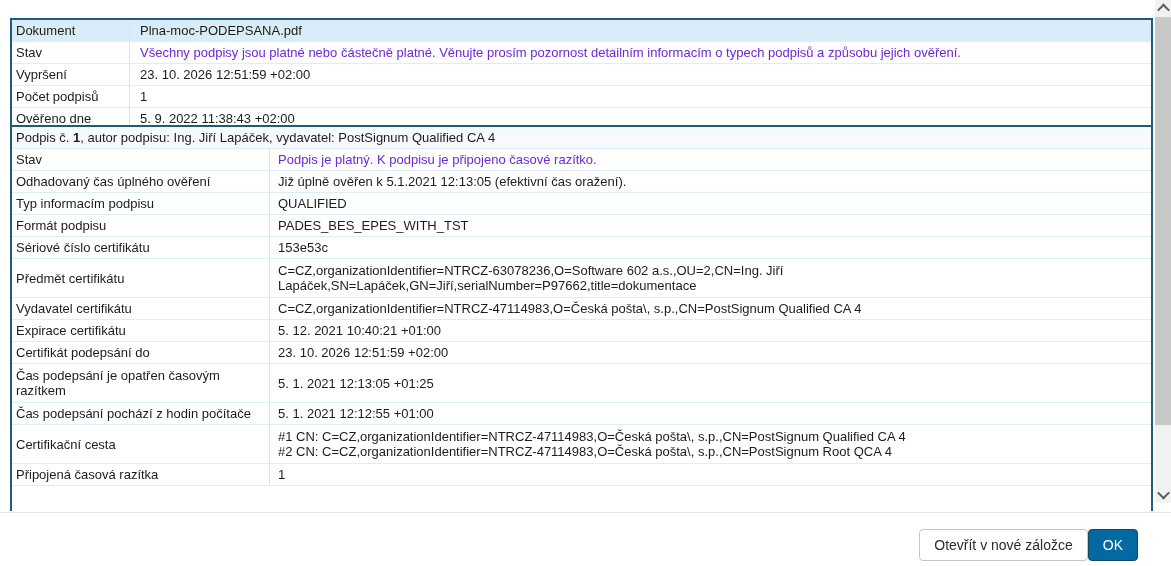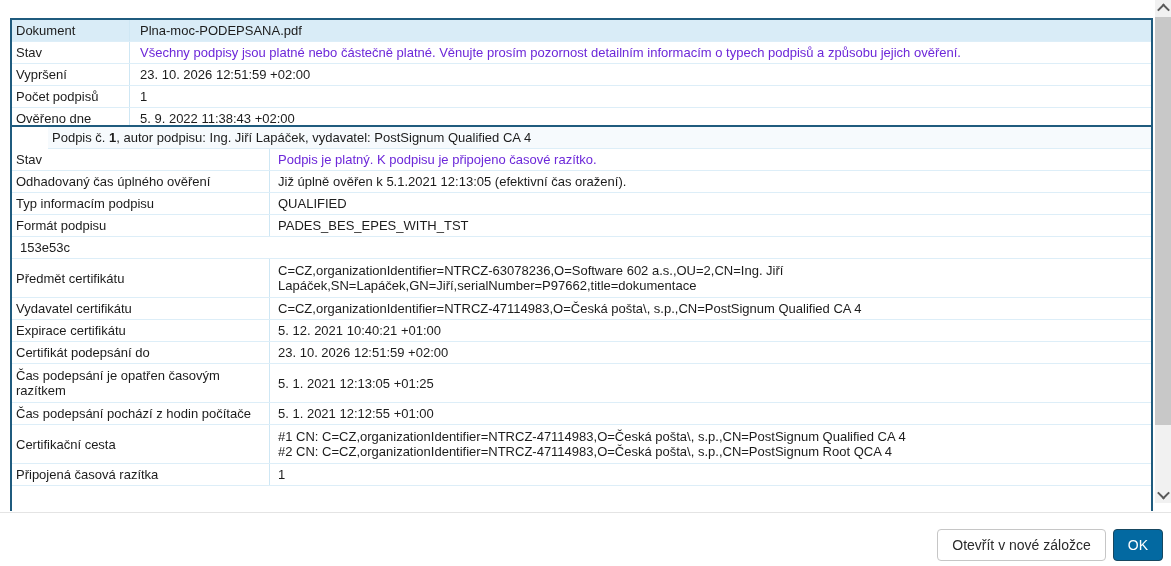--- a/index.html
+++ b/index.html
@@ -16,38 +16,38 @@
   .row{display:flex;align-items:center;min-height:21px;border-bottom:1px solid #ddeef8;box-sizing:border-box;line-height:15px;}
   .row:last-child{border-bottom:none;}
   .row.multi .cell{padding-top:4px;padding-bottom:4px;}
   .cell{box-sizing:border-box;}
   .cell.label{flex:0 0 118px;padding:3px 4px 3px 4px;align-self:stretch;display:flex;flex-direction:column;justify-content:center;border-right:1px solid #cfe7f4;}
   #table-signature .cell.label{flex:0 0 258px;}
   .cell.value{flex:1;padding:3px 8px 3px 10px;}
   #table-signature .cell.value{padding-left:8px;}
   .ok{color:#6d28d9;}
   .row.first-row{background:#d9ecf7;}
-  .section-header{display:block;min-height:21px;line-height:15px;padding:3px 4px;border-bottom:1px solid #ddeef8;background:#f6fafd;box-sizing:border-box;display:flex;align-items:center;margin-left:36px;}
+  .section-header{display:block;min-height:21px;line-height:15px;padding:3px 4px;border-bottom:1px solid #ddeef8;background:#f6fafd;box-sizing:border-box;display:flex;align-items:center;}
   .section-header b{font-weight:bold;}
   .row.subsection{background:#e9f4fb;margin-top:48px;}
   .row.subsection .cell.label{border-right:none;flex:1 1 auto;}
 
   
   .scrollbar{position:absolute;left:1155px;top:0;width:16px;height:503px;background:#f1f1f1;}
   .scroll-btn{position:absolute;left:0;width:16px;height:17px;background:#f1f1f1;display:flex;align-items:center;justify-content:center;cursor:default;}
   .scroll-btn.up{top:0;}
   .scroll-btn.down{bottom:0;}
   .chev{width:7px;height:7px;border-left:2px solid #5a5a5a;border-top:2px solid #5a5a5a;display:block;}
   .chev.up{transform:rotate(45deg) translate(1px,1px);}
   .chev.down{transform:rotate(225deg) translate(1px,1px);}
   .scroll-thumb{position:absolute;left:0;top:17px;width:16px;height:408px;background:#c8c8c8;}
 
   
   .footer-divider{position:absolute;left:0;top:512px;width:1171px;height:1px;background:#e4e4e4;}
-  .footer{position:absolute;right:8px;top:529px;display:flex;gap:7px;}
+  .footer{position:absolute;right:33px;top:529px;display:flex;}
   .btn{height:32px;border-radius:4px;font-family:inherit;font-size:14px;display:flex;align-items:center;justify-content:center;cursor:pointer;box-sizing:border-box;}
   .btn.secondary{background:#fff;border:1px solid #c6c6c6;color:#2b2b2b;padding:0 14px;}
   .btn.primary{background:#0369a1;border:1px solid #174760;color:#fff;padding:0 14px;min-width:46px;}
 </style>
 </head>
 <body>
 
 <div class="scroll-area">
 
   <div class="tbl" id="table-document">
@@ -124,20 +124,23 @@
         </div>
         <div class="row">
           <div class="cell label">
             <div>Formát podpisu</div>
           </div>
           <div class="cell value">
             <div>PADES_BES_EPES_WITH_TST</div>
           </div>
         </div>
         <div class="row">
+          <div class="cell label">
+            <div>Sériové číslo certifikátu</div>
+          </div>
           <div class="cell value">
             <div>153e53c</div>
           </div>
         </div>
         <div class="row multi">
           <div class="cell label">
             <div>Předmět certifikátu</div>
           </div>
           <div class="cell value">
             <div>C=CZ,organizationIdentifier=NTRCZ-63078236,O=Software 602 a.s.,OU=2,CN=Ing. Jiří</div>

